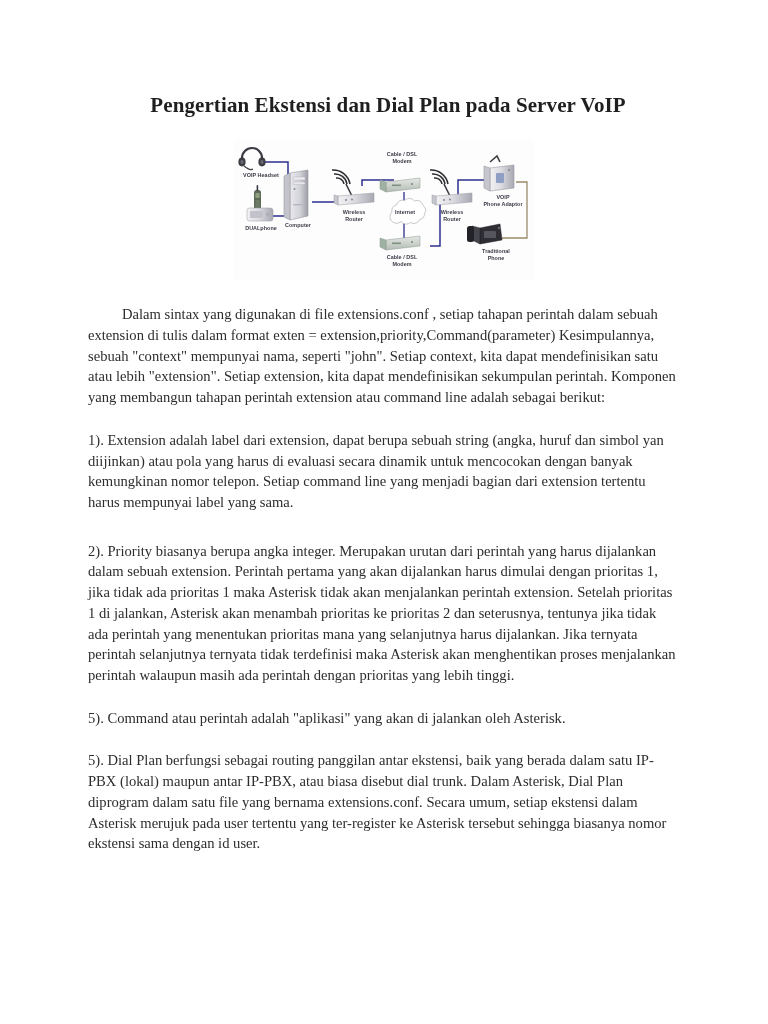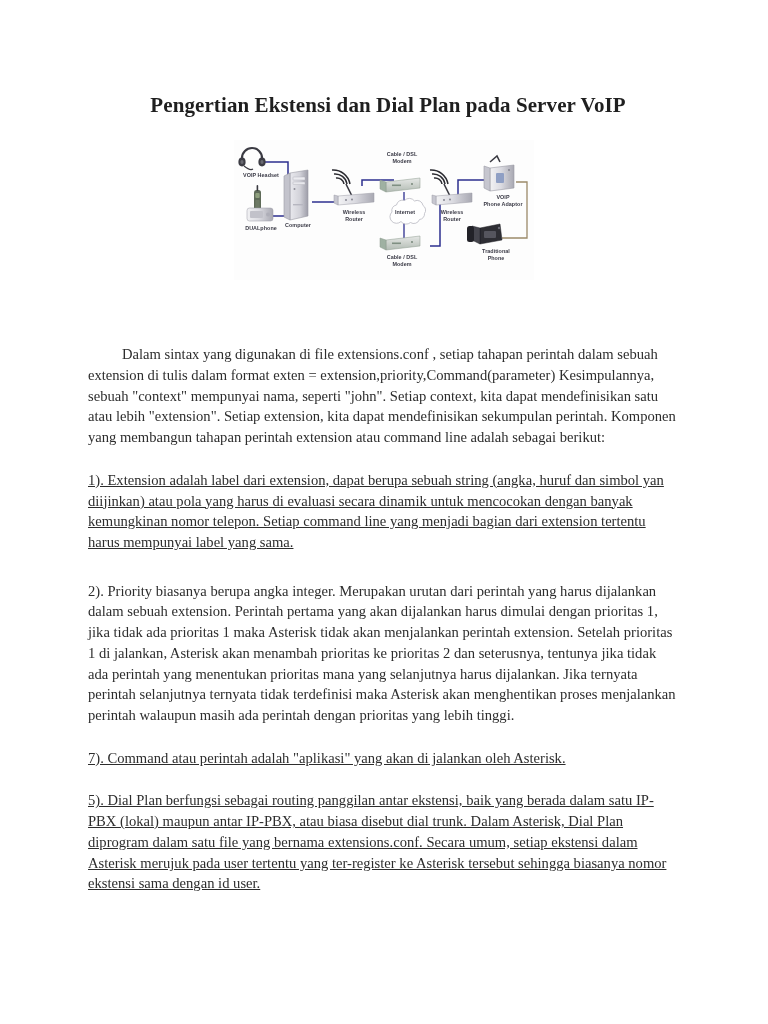--- a/index.html
+++ b/index.html
@@ -59,32 +59,32 @@
     color: #3a3a46;
     text-align: center;
     line-height: 1.25;
     white-space: pre-line;
     letter-spacing: 0.05px;
   }
 
   
   .body-text {
     padding: 0 89px 0 88px;
-    margin-top: 64px;
+    margin-top: 24px;
   }
   .para {
     margin: 0 0 13px 0;
     font-size: 14.6px;
     line-height: 1.42;
     color: #2d2d2d;
     text-align: left;
     font-family: "Liberation Serif", "DejaVu Serif", serif;
   }
   .para.indent { text-indent: 34px; }
-  .para.gap-top { margin-top: 22px; text-decoration: underline; }
+  .para.gap-top { margin-top: 22px; }
   .para.gap-lg { margin-top: 28px; }
 </style>
 </head>
 <body>
 
 <div class="page">
 
   <h1 class="doc-title">Pengertian Ekstensi dan Dial Plan pada Server VoIP</h1>
 
   <div class="figure-wrap">
@@ -257,20 +257,20 @@
   </div>
 
   <div class="body-text">
 
     <p class="para indent">Dalam sintax yang digunakan di file extensions.conf , setiap tahapan perintah dalam sebuah extension di tulis dalam format exten = extension,priority,Command(parameter) Kesimpulannya, sebuah "context" mempunyai nama, seperti "john". Setiap context, kita dapat mendefinisikan satu atau lebih "extension". Setiap extension, kita dapat mendefinisikan sekumpulan perintah. Komponen yang membangun tahapan perintah extension atau command line adalah sebagai berikut:</p>
 
     <p class="para gap-top">1). Extension adalah label dari extension, dapat berupa sebuah string (angka, huruf dan simbol yan diijinkan) atau pola yang harus di evaluasi secara dinamik untuk mencocokan dengan banyak kemungkinan nomor telepon. Setiap command line yang menjadi bagian dari extension tertentu harus mempunyai label yang sama.</p>
 
     <p class="para gap-lg">2). Priority biasanya berupa angka integer. Merupakan urutan dari perintah yang harus dijalankan dalam sebuah extension. Perintah pertama yang akan dijalankan harus dimulai dengan prioritas 1, jika tidak ada prioritas 1 maka Asterisk tidak akan menjalankan perintah extension. Setelah  prioritas 1 di jalankan, Asterisk akan menambah prioritas ke prioritas 2 dan seterusnya, tentunya jika tidak ada perintah yang menentukan prioritas mana yang selanjutnya harus dijalankan. Jika ternyata perintah selanjutnya ternyata tidak terdefinisi maka Asterisk akan menghentikan proses menjalankan perintah walaupun masih ada perintah dengan prioritas yang lebih tinggi.</p>
 
-    <p class="para gap-top">7). Command atau perintah adalah "aplikasi" yang akan di jalankan oleh Asterisk.</p>
+    <p class="para gap-top">5). Command atau perintah adalah "aplikasi" yang akan di jalankan oleh Asterisk.</p>
 
 
     <p class="para gap-top">5). Dial Plan berfungsi sebagai routing panggilan antar ekstensi, baik yang berada dalam satu IP-PBX (lokal) maupun antar IP-PBX, atau biasa disebut dial trunk. Dalam Asterisk, Dial Plan diprogram dalam satu file yang bernama extensions.conf. Secara umum, setiap ekstensi dalam Asterisk merujuk pada user tertentu yang ter-register ke Asterisk tersebut sehingga biasanya nomor ekstensi sama dengan id user.</p>
 
   </div>
 
 </div>
 
 </body></html>

